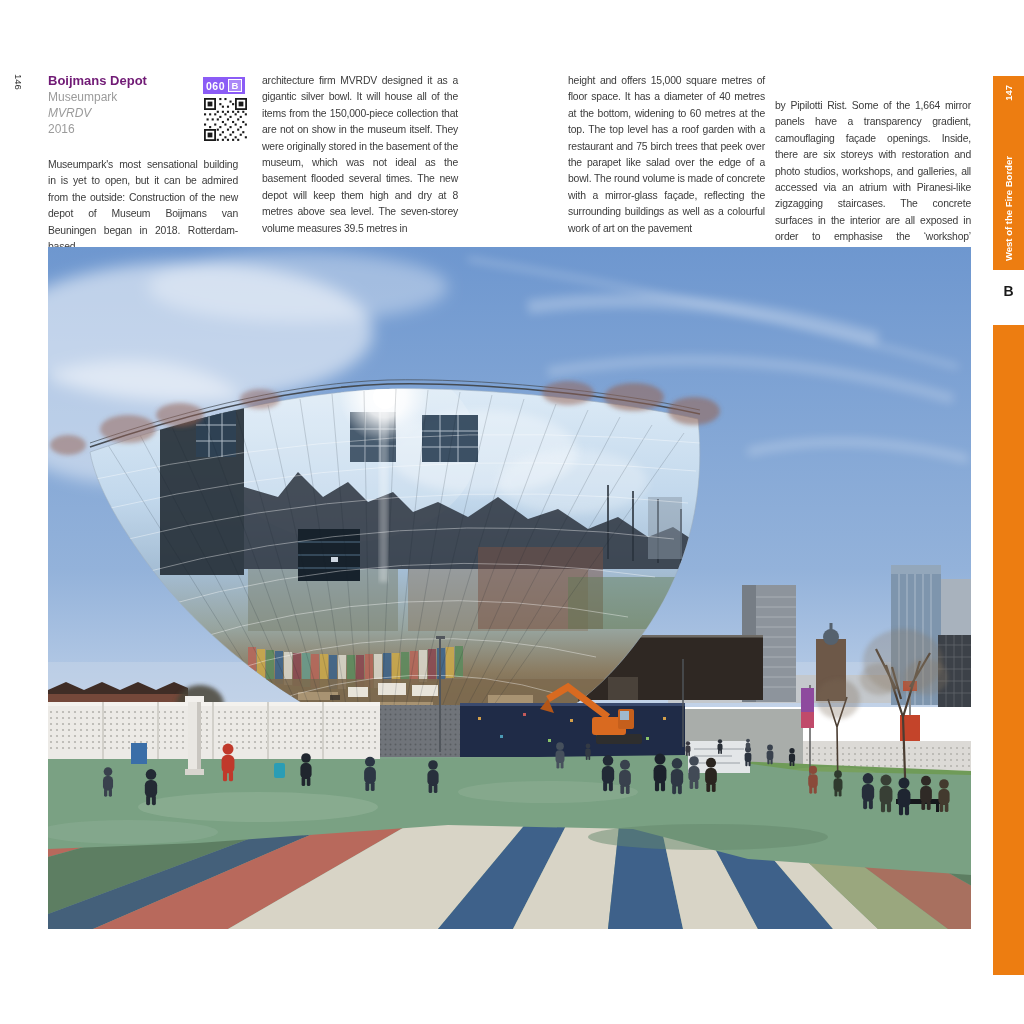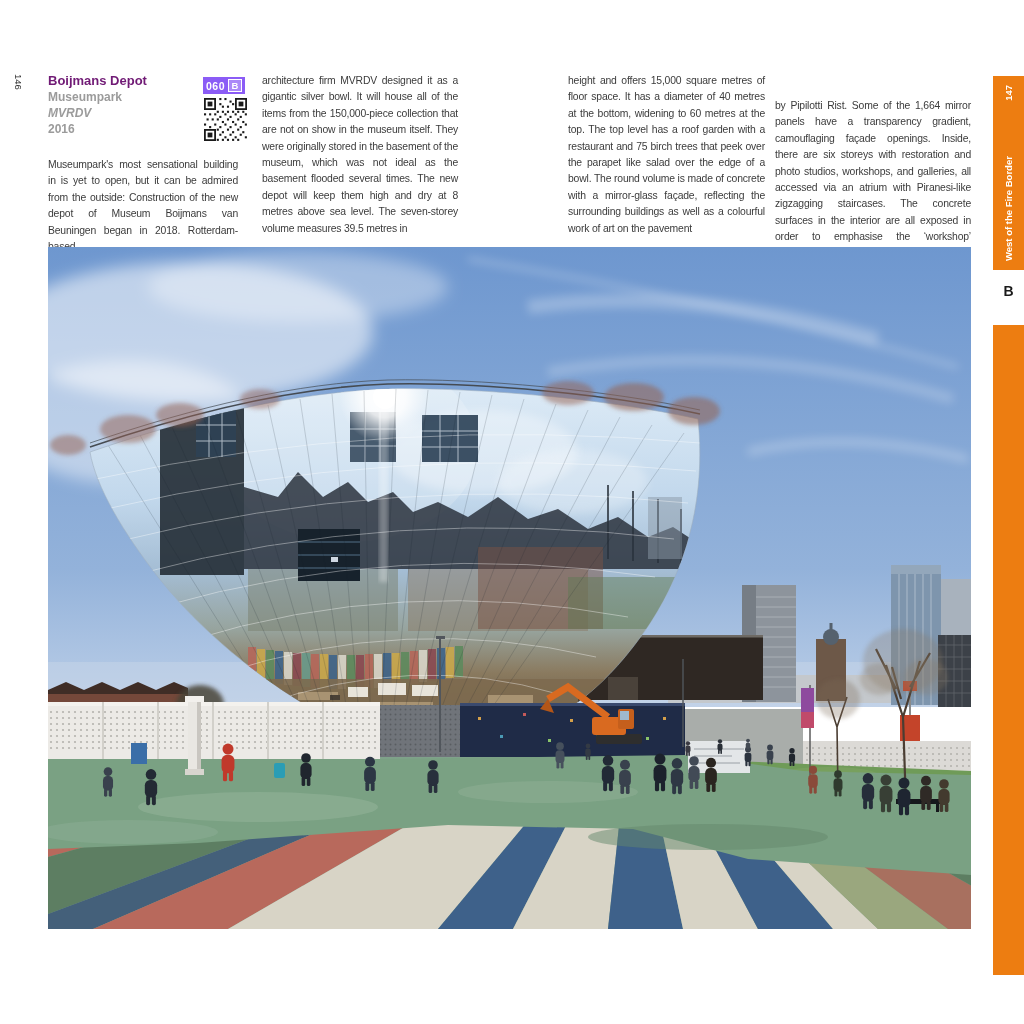--- a/index.html
+++ b/index.html
@@ -1,21 +1,21 @@
 <!DOCTYPE html>
 <html><head>
 <meta charset="utf-8">
 <style>
   html,body{margin:0;padding:0;background:#fff;}
   body{width:1024px;height:1024px;position:relative;font-family:"Liberation Sans",sans-serif;overflow:hidden;}
   .abs{position:absolute;}
   
   .entry-header{left:48px;top:72px;width:150px;}
   .entry-title{display:block;font-size:13px;font-weight:bold;color:#701a75;line-height:17px;}
-  .entry-sub{display:block;font-size:12px;color:#9B9B9B;line-height:16px;font-weight:bold;}
+  .entry-sub{display:block;font-size:12px;color:#9B9B9B;line-height:16px;}
   .entry-sub.it{font-style:italic;}
   
   .badge{left:203px;top:77px;height:13px;background:#8b5cf6;display:flex;align-items:center;gap:3px;padding:2px 3px;}
   .badge-num{color:#fff;font-size:10.5px;font-weight:bold;letter-spacing:.5px;}
   .badge-letter{border:1px solid #fff;background:rgba(255,255,255,.28);color:#fff;font-size:9.5px;font-weight:bold;padding:0 2.5px;line-height:11px;}
   .qr{left:203px;top:97px;}
   
   .col{position:absolute;text-align:justify;font-size:10.4px;line-height:16.4px;color:#3B3B3B;letter-spacing:-0.18px;}
   .col1{left:48px;top:157px;width:190px;}
   .col2{left:262px;top:73px;width:196px;}

